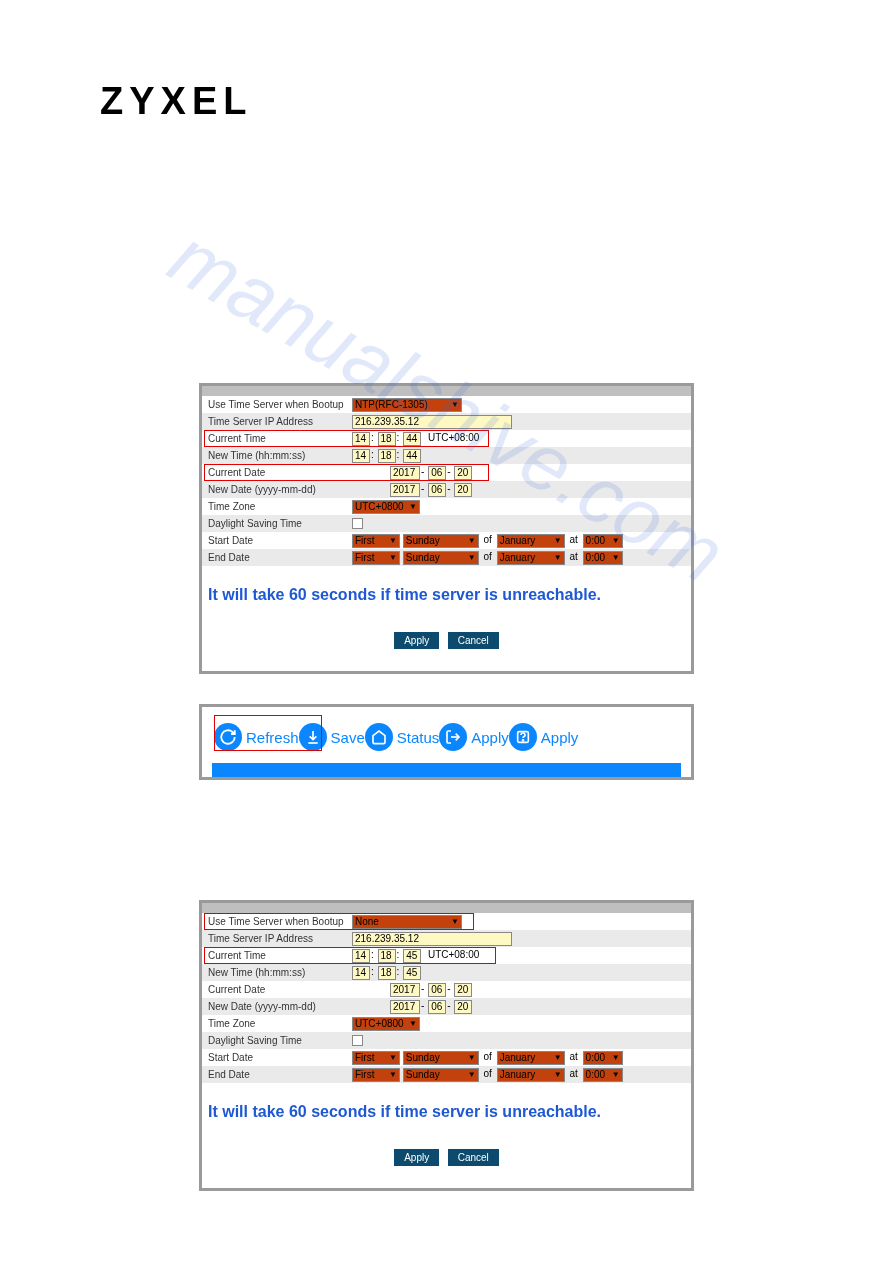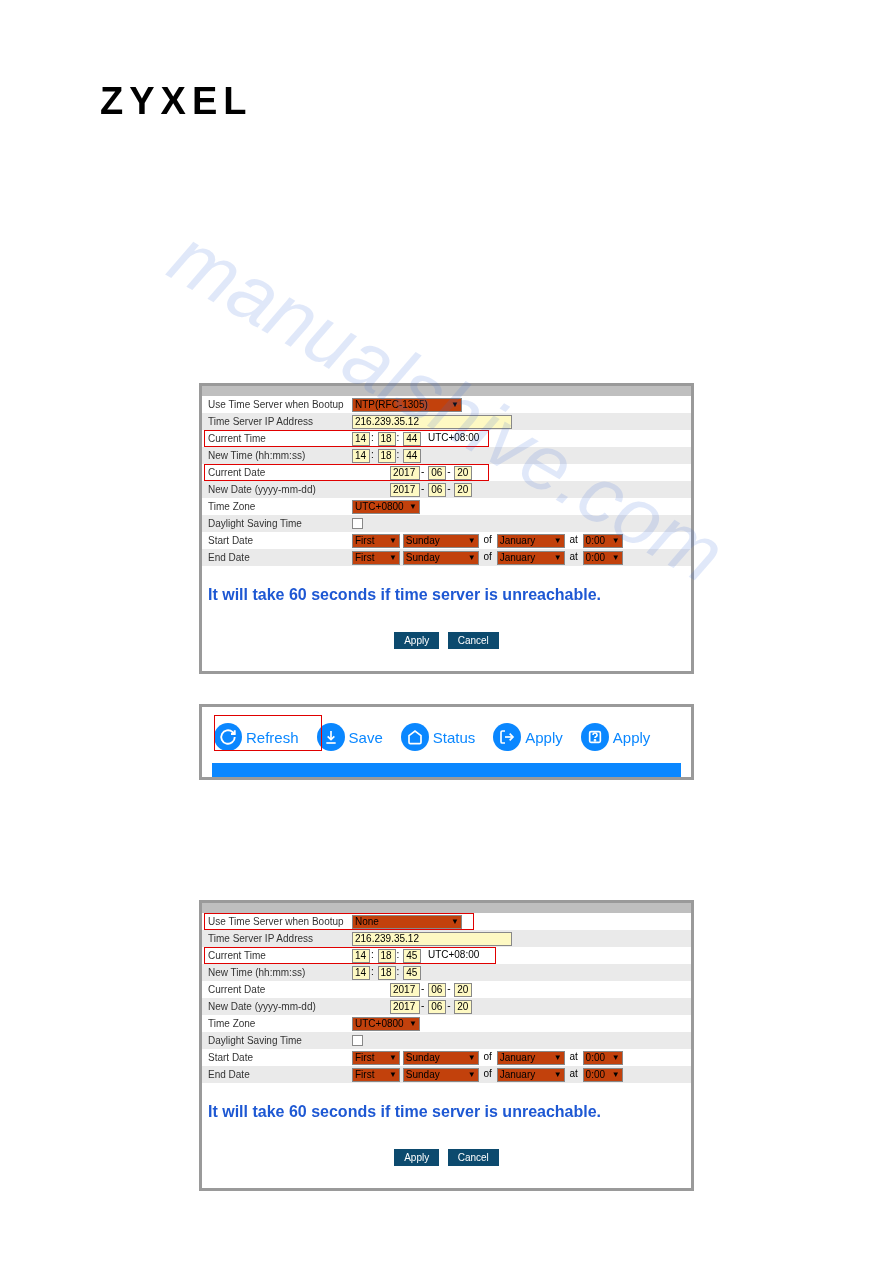--- a/index.html
+++ b/index.html
@@ -30,21 +30,21 @@
   .sel.w110 { width: 110px; padding-right: 14px; }
   .sel.w30 { width: 40px; padding-right: 14px; }
   .tzval { display: inline-block; font-size: 10px; padding-left: 4px; }
   .colon { font-size: 10px; padding: 0 1px; }
   .ofat { font-size: 10px; padding: 0 2px; }
   .chk { display: inline-block; width: 11px; height: 11px; border: 1px solid #888; background: #fff; vertical-align: middle; }
   .redbox { border: 1.5px solid #e00000; position: absolute; pointer-events: none; }
   .notebar { font-size: 16px; color: #1e58d3; font-weight: bold; padding: 4px 6px; margin-top: 16px; }
   .btnrow { text-align: center; padding: 8px 0 6px 0; }
   .btn { display: inline-block; background: #0c4a6e; color: #fff; border: none; font-size: 10px; padding: 3px 10px; margin: 16px 2px; cursor: pointer; }
-  .toolbar { display: flex; gap: 18px; align-items: center; padding: 4px 2px 12px 2px; }
+  .toolbar { display: flex; align-items: center; padding: 4px 2px 12px 2px; }
   .tbitem { display: flex; align-items: center; gap: 4px; color: #0a87ff; font-size: 15px; cursor: pointer; }
   .tbicon { width: 28px; height: 28px; border-radius: 50%; background: #0a87ff; display: inline-flex; align-items: center; justify-content: center; color: #fff; font-size: 15px; }
   .bluebar { height: 14px; background: #0a87ff; }
   .redbox-tb { border: 1.5px solid #e00000; position: absolute; }
 </style>
 </head>
 <body>
 
 <div class="page">
   <div class="logo">ZYXEL</div>

